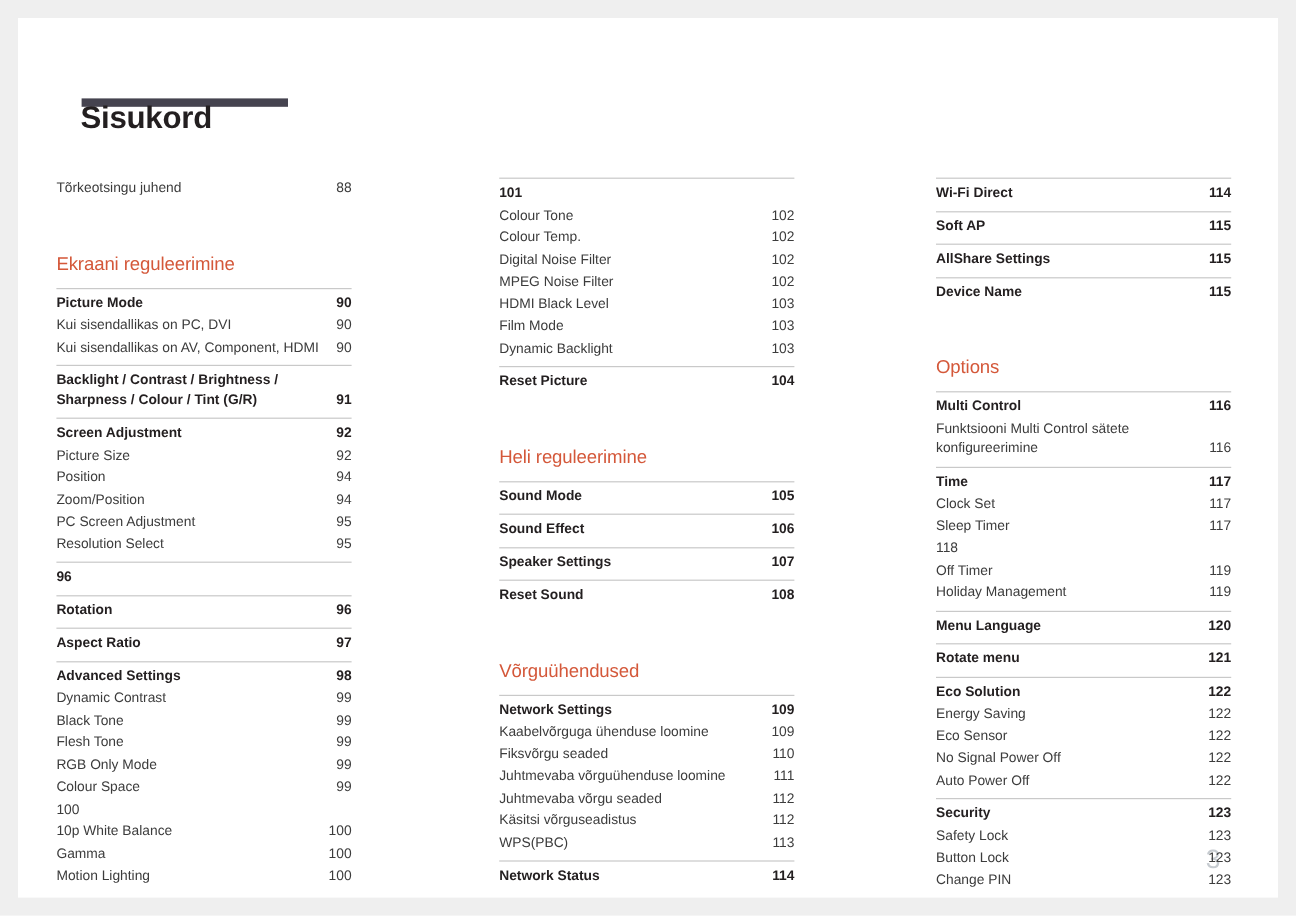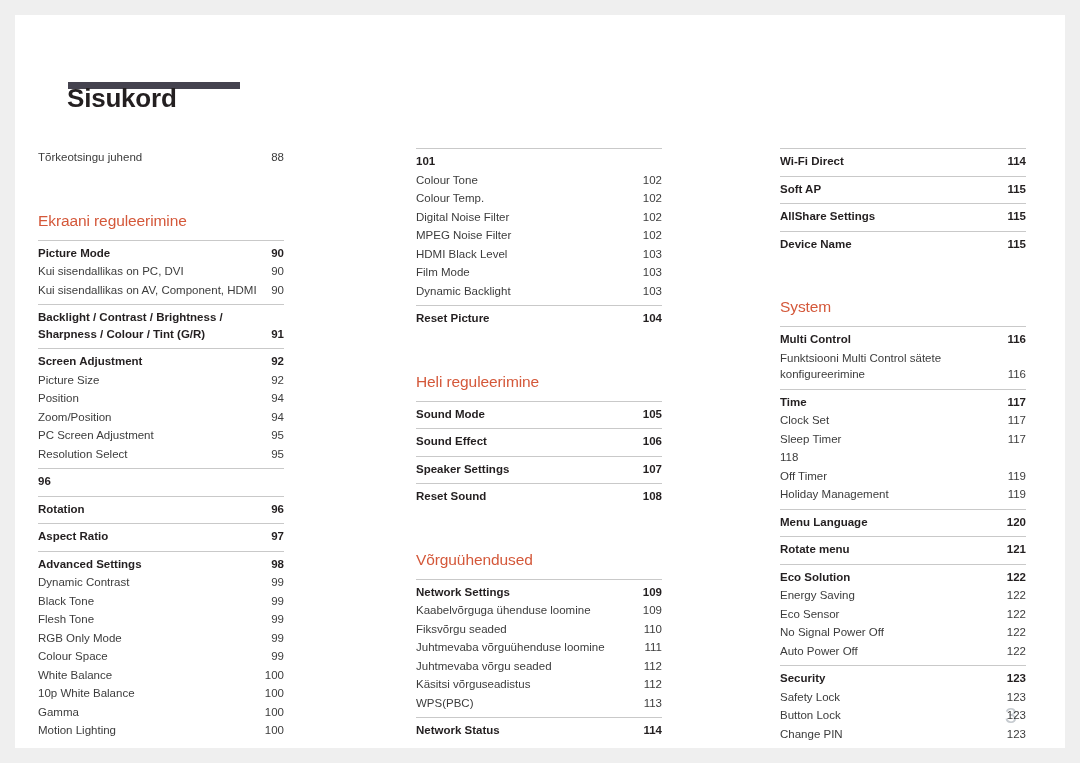--- a/index.html
+++ b/index.html
@@ -44,21 +44,21 @@
     position: absolute;
     left: 0;
     top: 0;
     width: 1080px;
     height: 763px;
   }
   .col {
     position: absolute;
     top: 148px;
   }
-  .col-1 { left: 38px;  width: 246px; }
+  .col-1 { left: 47px;  width: 246px; }
   .col-2 { left: 416px; width: 246px; }
   .col-3 { left: 780px; width: 246px; }
 
   .section-head {
     color: #d4583a;
     font-size: 15.5px;
     font-weight: normal;
     line-height: 20px;
     margin: 0 0 9px 0;
     letter-spacing: -0.1px;
@@ -235,21 +235,20 @@
         </div>
         <div class="row sub">
           <span class="label">RGB Only Mode</span>
           <span class="pagenum">99</span>
         </div>
         <div class="row sub">
           <span class="label">Colour Space</span>
           <span class="pagenum">99</span>
         </div>
         <div class="row sub">
-          <span class="label">White Balance</span>
           <span class="pagenum">100</span>
         </div>
         <div class="row sub">
           <span class="label">10p White Balance</span>
           <span class="pagenum">100</span>
         </div>
         <div class="row sub">
           <span class="label">Gamma</span>
           <span class="pagenum">100</span>
         </div>
@@ -380,21 +379,21 @@
           <span class="label">AllShare Settings</span>
           <span class="pagenum">115</span>
         </div>
       </div>
       <div class="group">
         <div class="row head">
           <span class="label">Device Name</span>
           <span class="pagenum">115</span>
         </div>
       </div>
-      <div class="section-head gap-before-lg">System</div>
+      <div class="section-head gap-before-lg">Options</div>
       <div class="group">
         <div class="row head">
           <span class="label">Multi Control</span>
           <span class="pagenum">116</span>
         </div>
         <div class="row sub wrapped">
           <span class="label">Funktsiooni Multi Control sätete konfigureerimine</span>
           <span class="pagenum">116</span>
         </div>
       </div>

